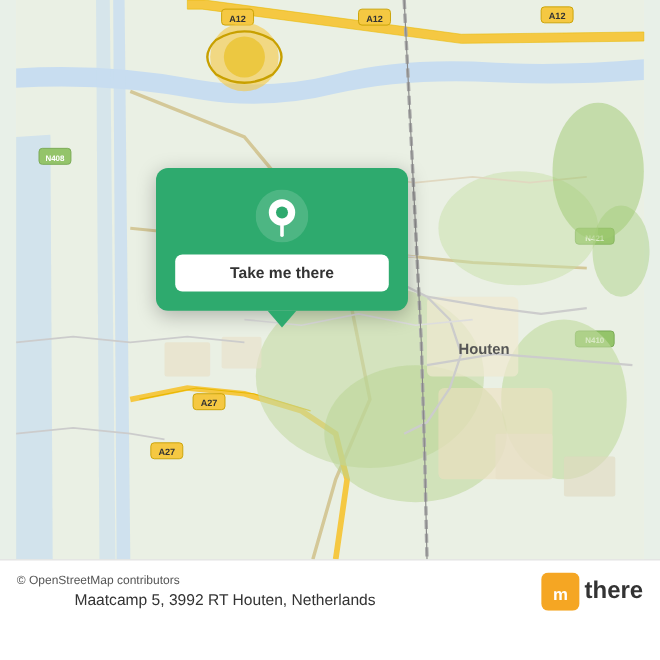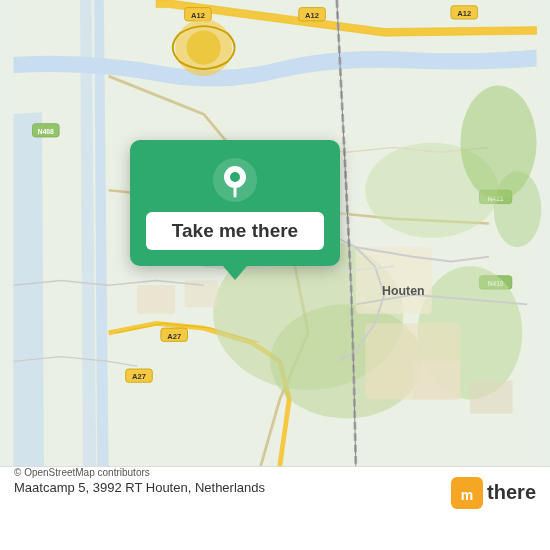--- a/index.html
+++ b/index.html
@@ -57,34 +57,35 @@
       width: 44px;
       height: 44px;
       margin-bottom: 10px;
     }
 
     #take-me-btn {
       background: white;
       border: none;
       border-radius: 6px;
       padding: 8px 22px;
-      font-size: 19px;
+      font-size: 13px;
       font-weight: 600;
       color: #333;
       cursor: pointer;
       width: 100%;
       text-align: center;
     }
 
     #bottom-bar {
       width: 550px;
       height: 52px;
       background: white;
       border-top: 1px solid #ddd;
       display: flex;
+      align-items: center;
       justify-content: space-between;
       padding: 0 14px;
     }
 
     #attribution {
       font-size: 10px;
       color: #555;
     }
 
     #moovit-logo {
@@ -101,20 +102,21 @@
 
     #moovit-icon {
       width: 32px;
       height: 32px;
     }
 
     #address-text {
       font-size: 13px;
       color: #333;
       font-weight: 500;
+      margin-left: 48px;
     }
 
     #bottom-left {
       display: flex;
       flex-direction: column;
       gap: 2px;
     }
   </style>
 </head>
 <body>

